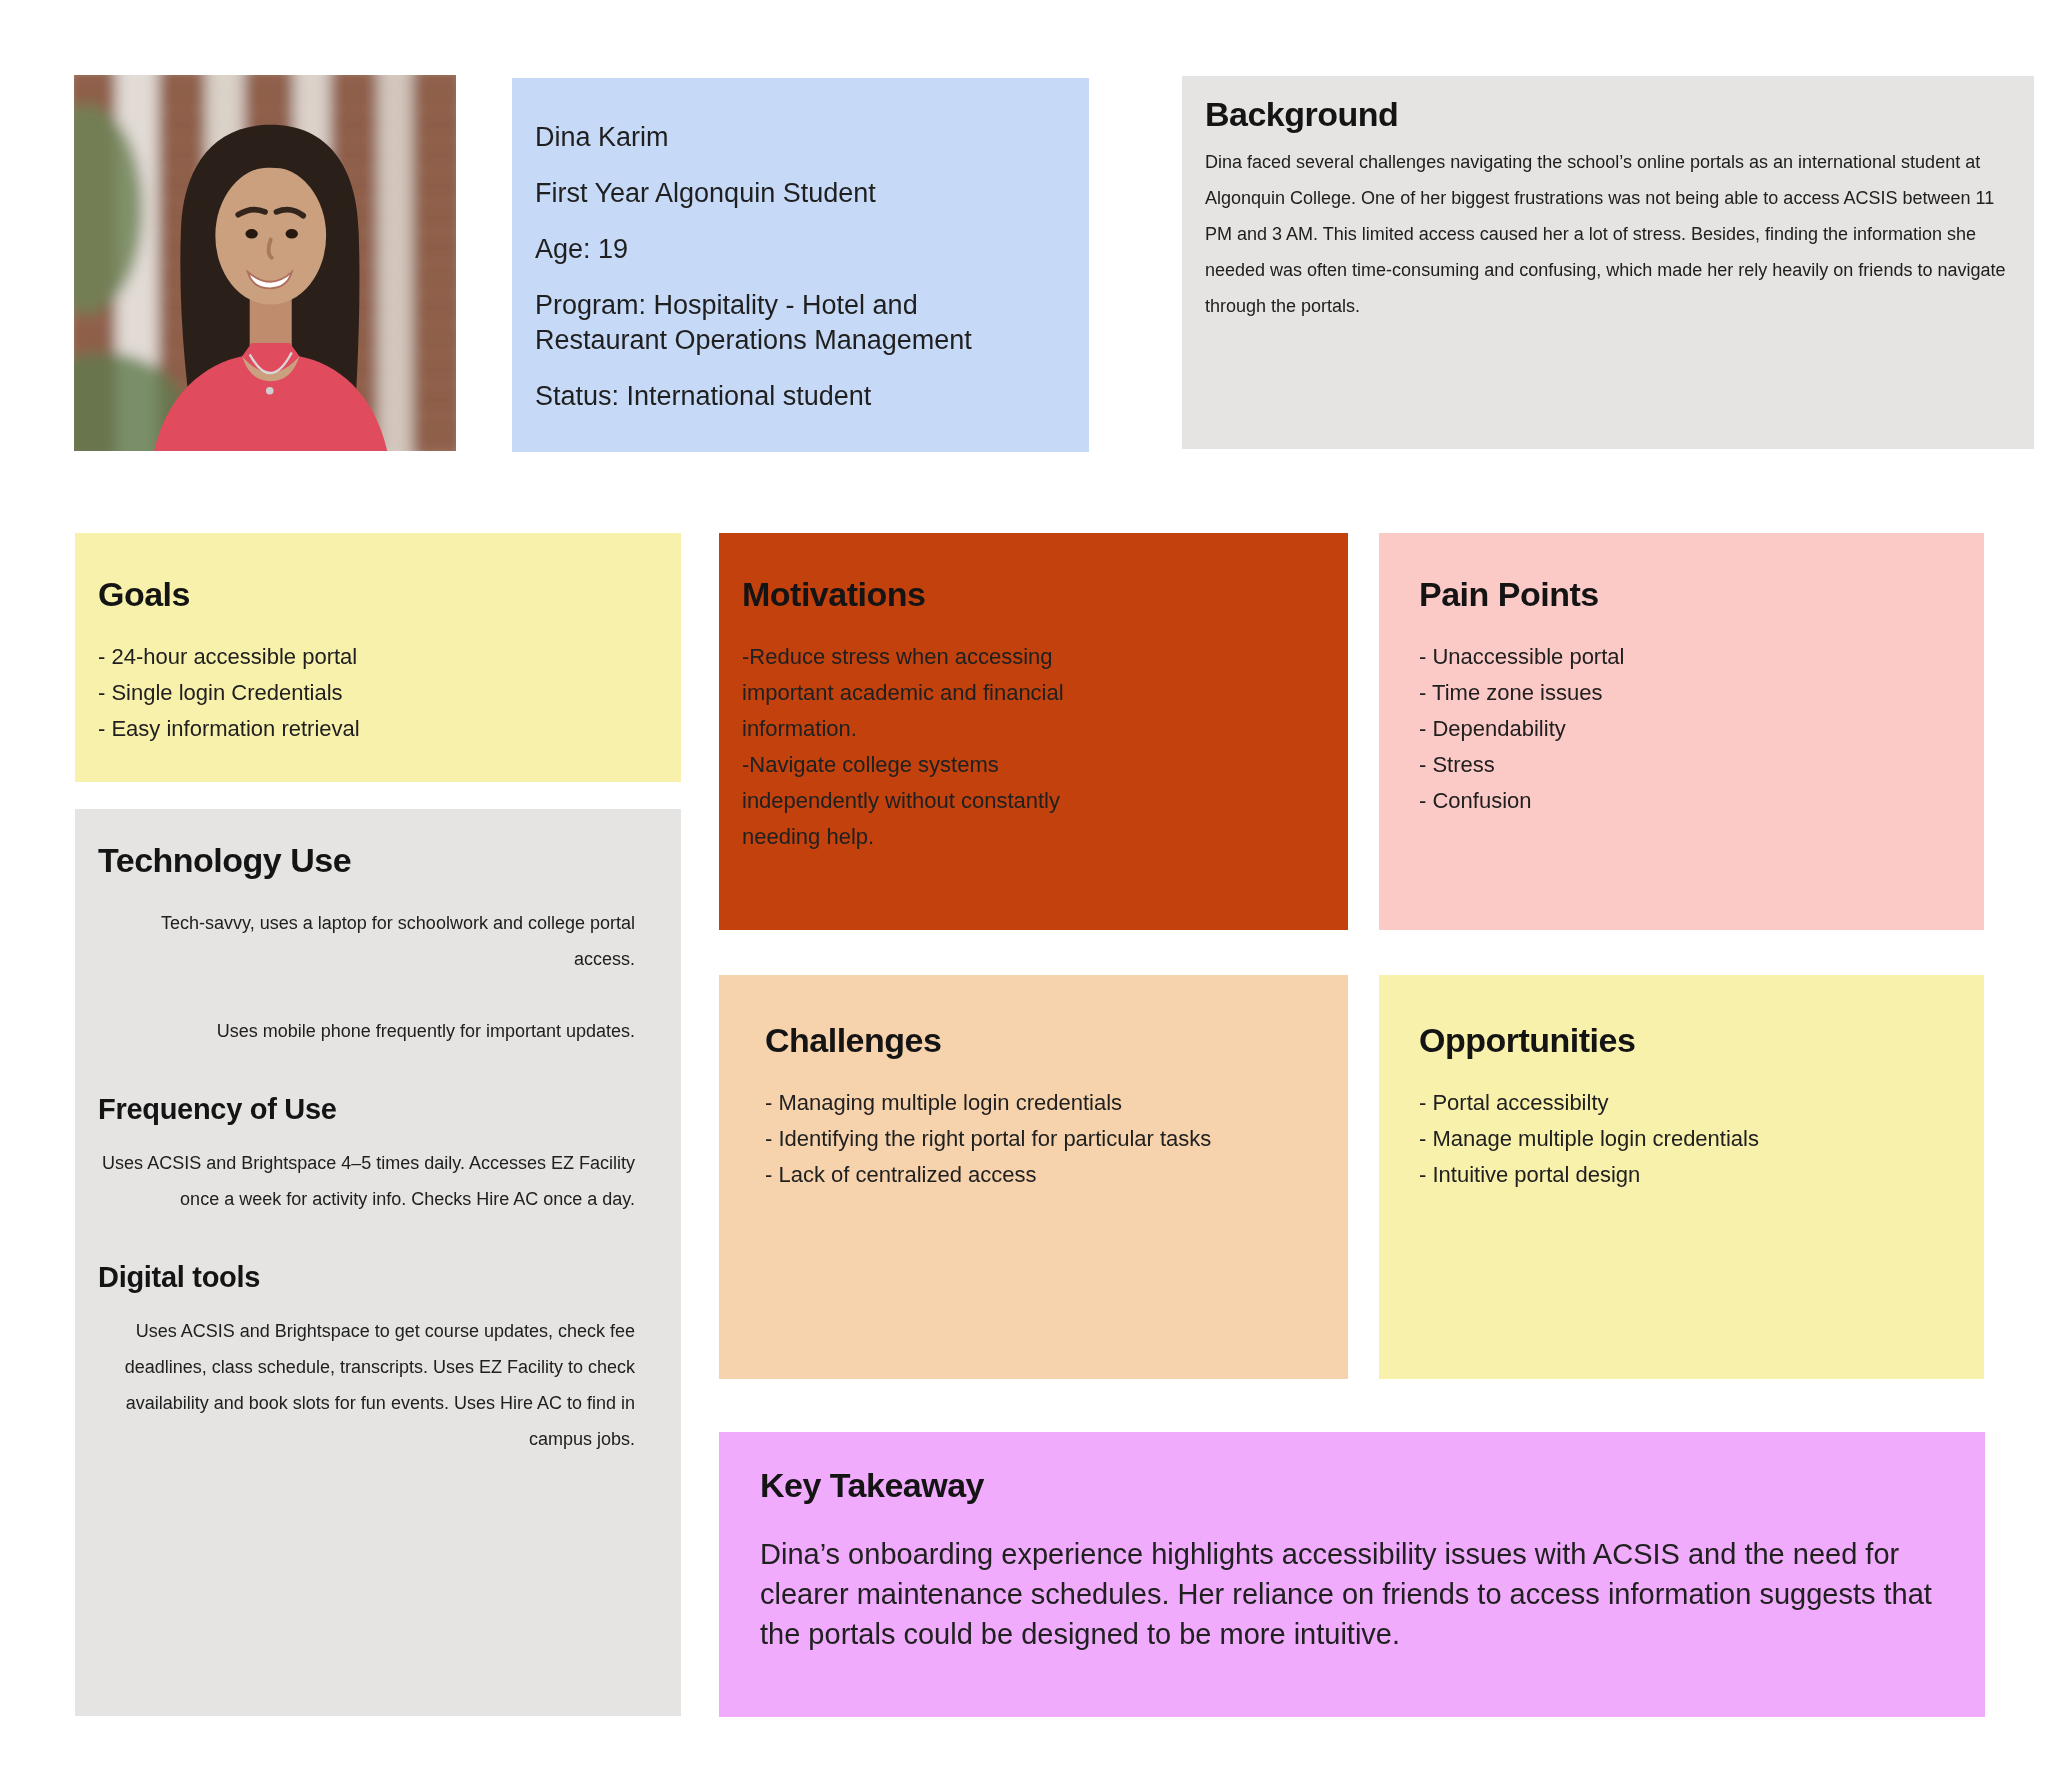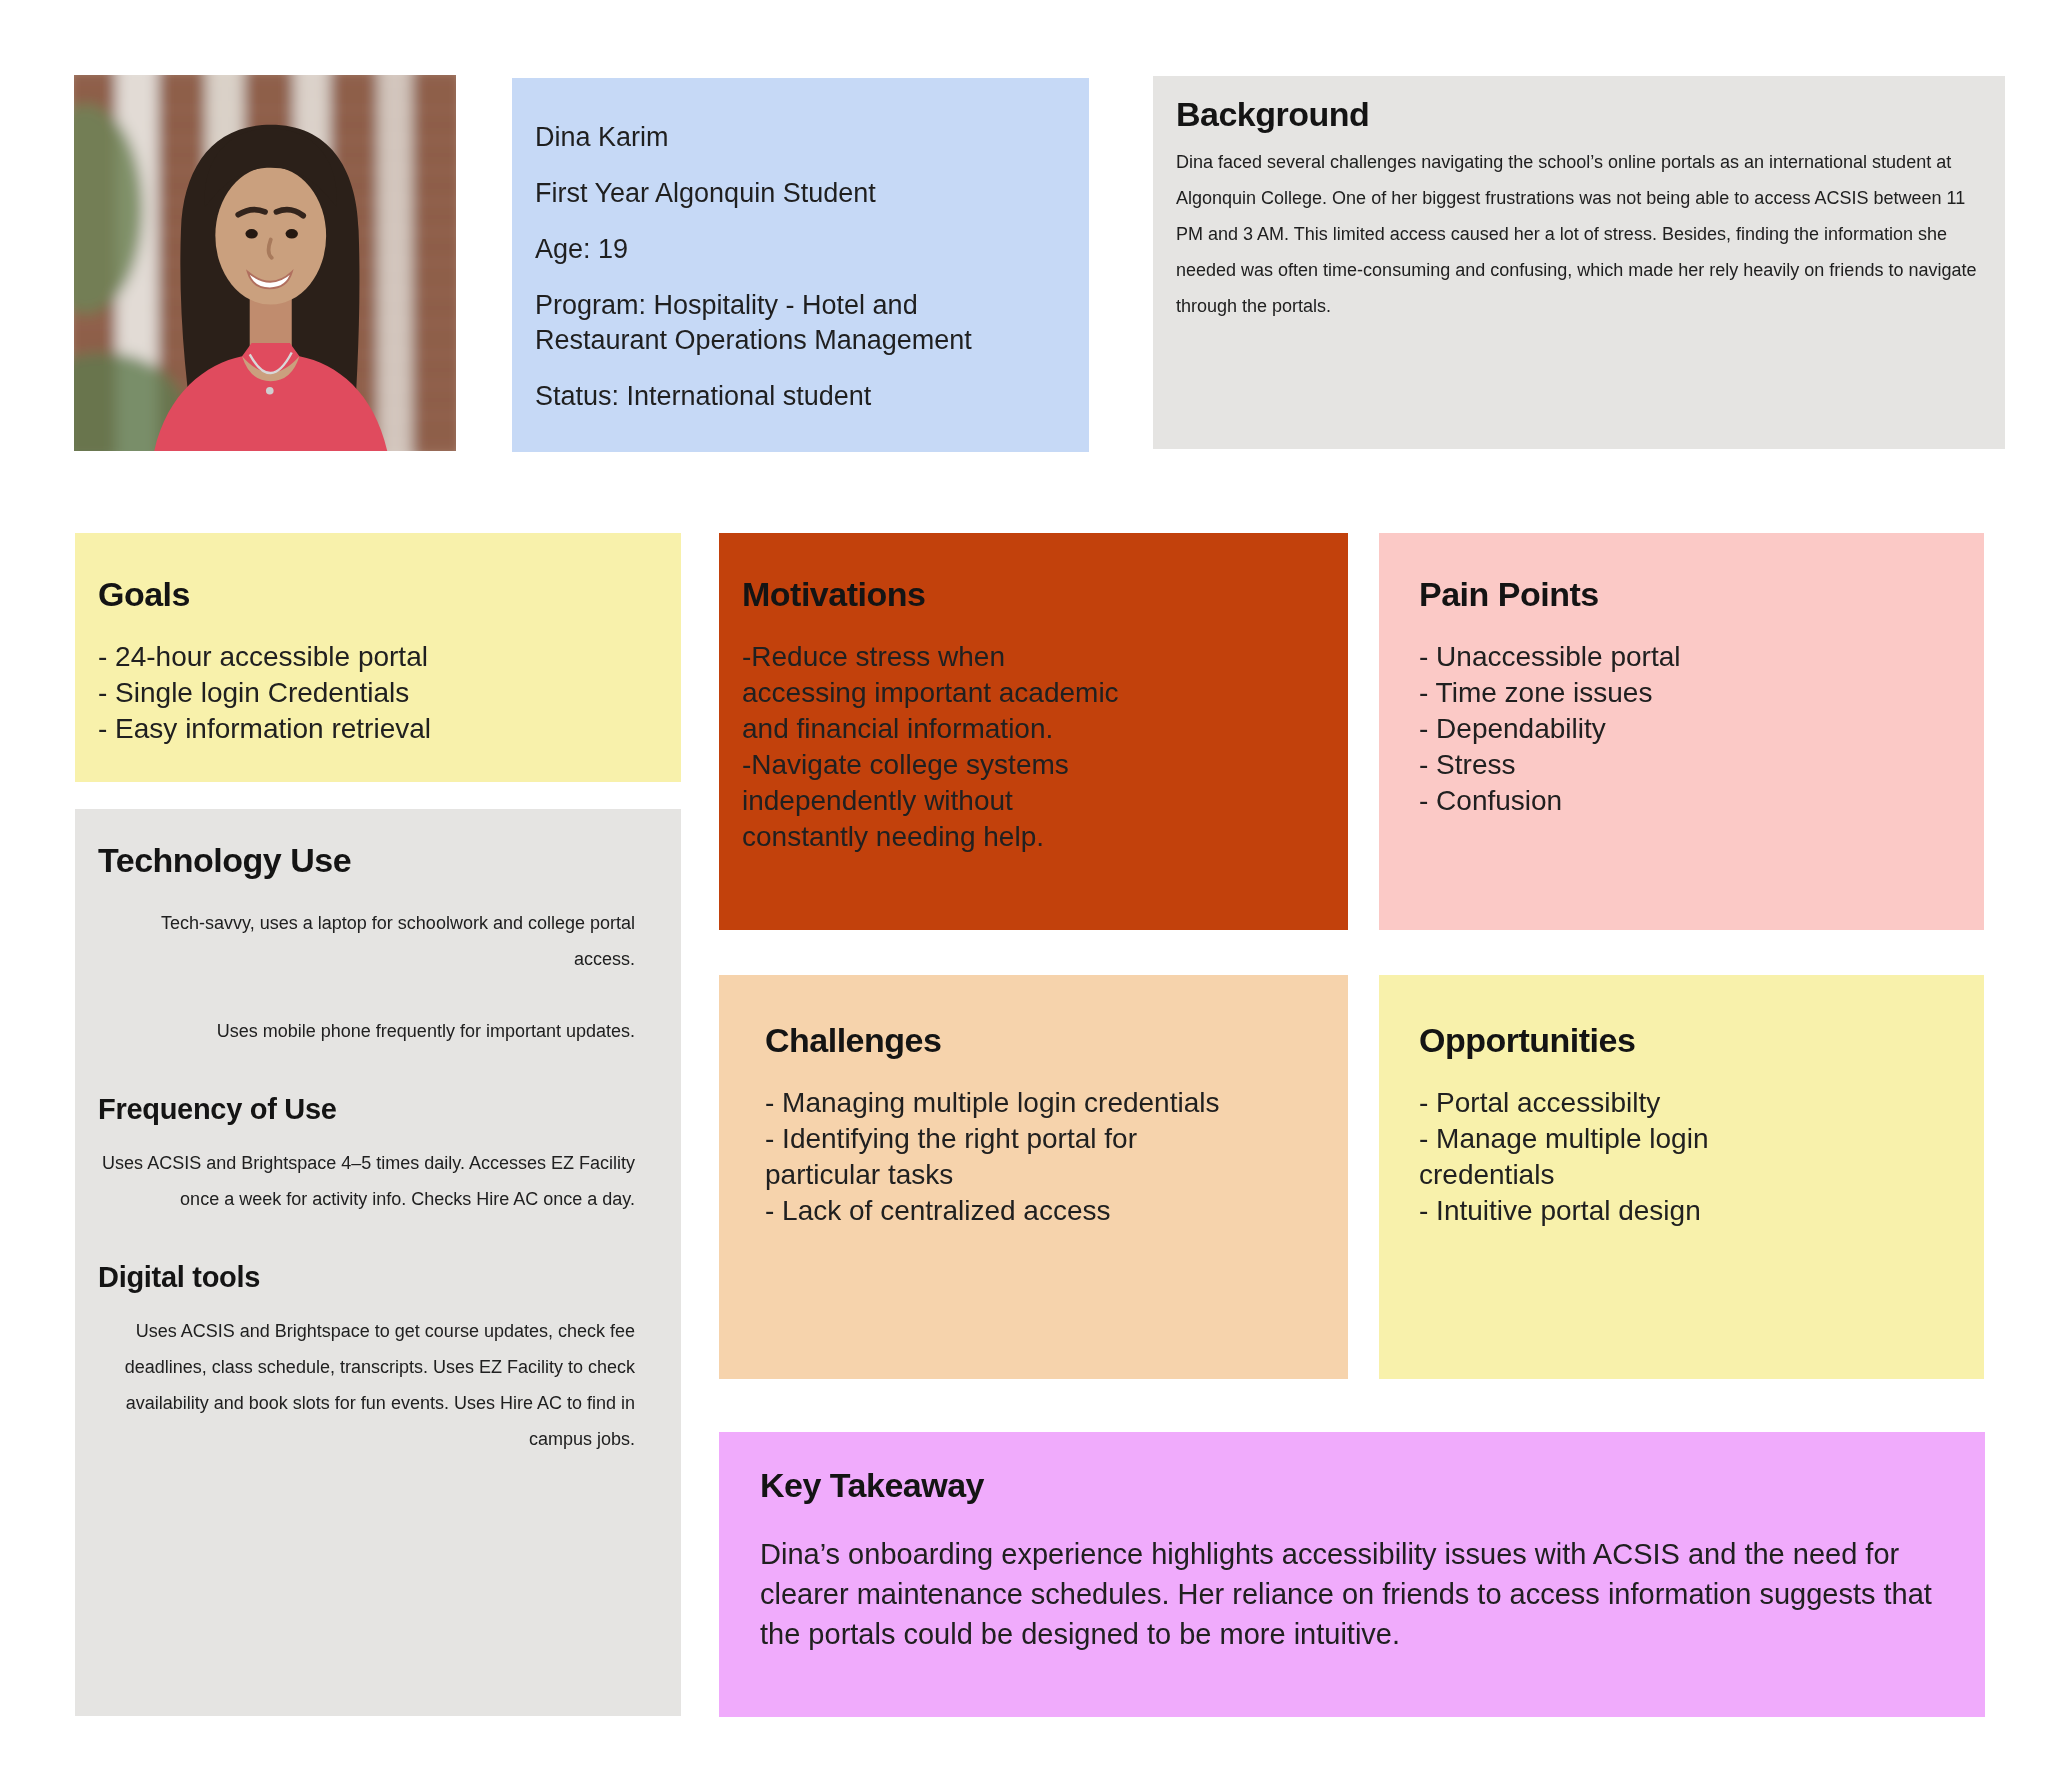--- a/index.html
+++ b/index.html
@@ -22,40 +22,40 @@
     color: #141414;
     margin: 0 0 25px 0;
   }
   .body-text {
     font-size: 18px;
     line-height: 36px;
     color: #202020;
     margin: 0;
   }
   .list-line {
-    font-size: 28px;
+    font-size: 22px;
     line-height: 36px;
     color: #202020;
   }
   .sub-title {
     font-size: 29px;
     font-weight: 800;
     letter-spacing: -0.3px;
     color: #141414;
     margin: 44px 0 19px 0;
   }
 
   
   .photo-box { left: 74px; top: 75px; width: 382px; height: 376px; overflow: hidden; }
   .photo-box svg { display: block; width: 100%; height: 100%; }
 
   .profile-box { left: 512px; top: 78px; width: 577px; height: 374px; padding: 42px 29px 0 23px; }
   .profile-box p { font-size: 27px; line-height: 35px; margin: 0 0 21px 0; max-width: 507px; }
 
-  .background-box { left: 1153px; top: 76px; width: 852px; height: 373px; padding: 19px 25px 0 23px; }
+  .background-box { left: 1182px; top: 76px; width: 852px; height: 373px; padding: 19px 25px 0 23px; }
   .background-box .card-title { margin-bottom: 9.6px; }
   .background-box .body-text { max-width: 808px; }
 
   
   .goals-box { left: 75px; top: 533px; width: 606px; height: 249px; padding: 42px 27px 0 23px; }
   .tech-box { left: 75px; top: 809px; width: 606px; height: 907px; padding: 32px 27px 0 23px; }
   .tech-box .body-text { max-width: 537px; margin-bottom: 36px; text-align: right; }
   .motivations-box { left: 719px; top: 533px; width: 629px; height: 397px; padding: 42px 27px 0 23px; }
   .motivations-box .list-line { max-width: 390px; }
   .pain-box { left: 1379px; top: 533px; width: 605px; height: 397px; padding: 42px 27px 0 40px; }

